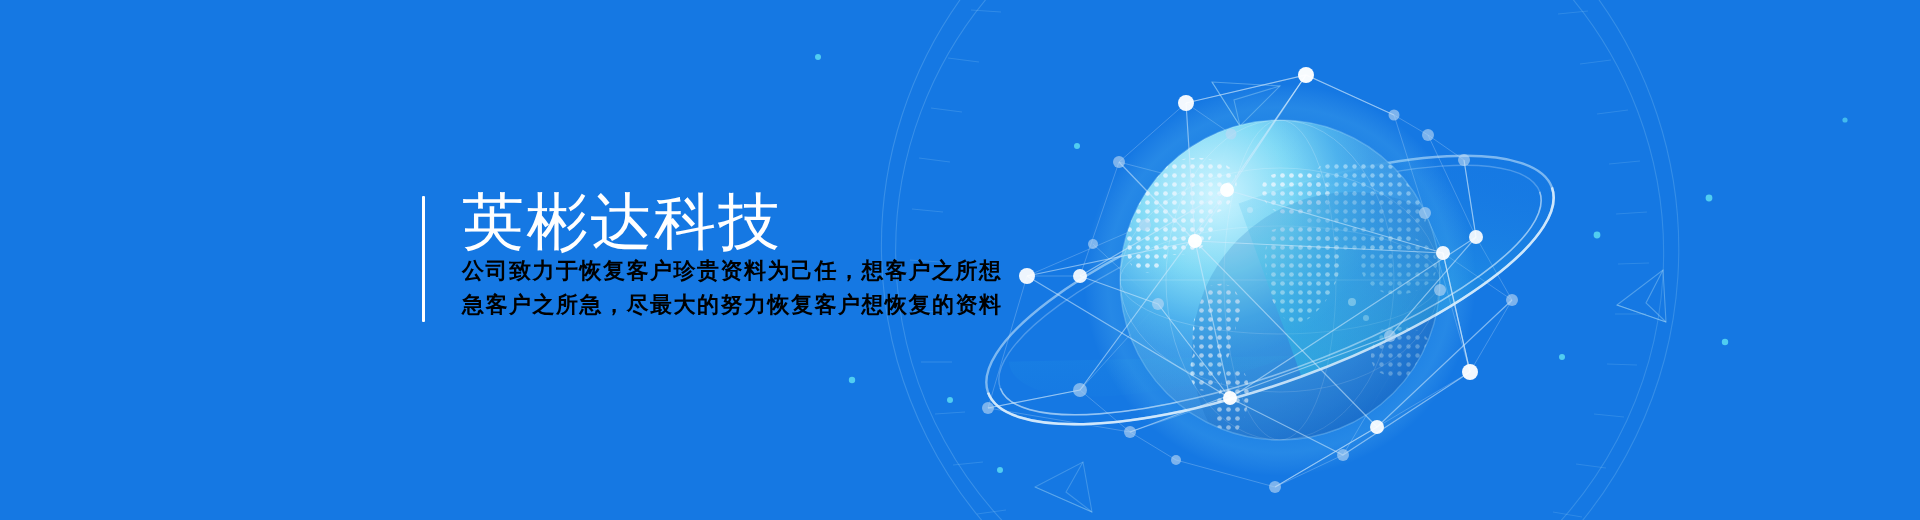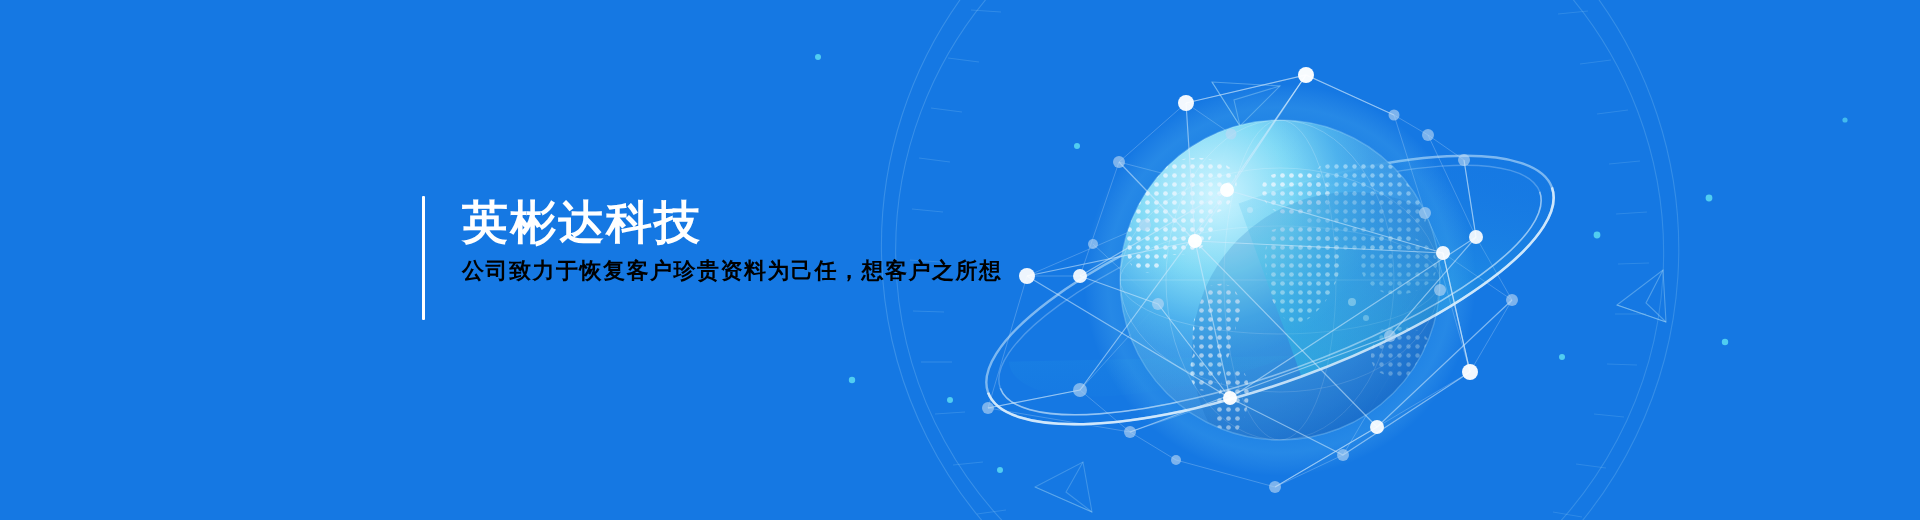--- a/index.html
+++ b/index.html
@@ -44,22 +44,22 @@
     background: #ffffff;
     margin-right: 37px;
     border-radius: 1px;
   }
   .text-col {
     display: flex;
     flex-direction: column;
     justify-content: flex-start;
   }
   .hero-title {
-    font-size: 46px;
-    font-weight: bold;
+    font-size: 62px;
+    font-weight: normal;
     color: #ffffff;
     letter-spacing: 2px;
     line-height: 52px;
     margin: 0 0 6px 0;
     white-space: nowrap;
   }
   .hero-sub {
     font-size: 22px;
     font-weight: bold;
     color: #000000;
@@ -327,16 +327,17 @@
       <circle cx="1562" cy="357" r="3"></circle>
       <circle cx="1845" cy="120" r="2.6" fill-opacity="0.7"></circle>
     </g>
   </svg>
 
   <div class="text-block">
     <div class="accent-bar"></div>
     <div class="text-col">
       <h1 class="hero-title">英彬达科技</h1>
       <div class="hero-sub line1">公司致力于恢复客户珍贵资料为己任，想客户之所想</div>
+      <div class="hero-sub line2">急客户之所急，尽最大的努力恢复客户想恢复的资料</div>
     </div>
   </div>
 
 </div>
 
 </body></html>

